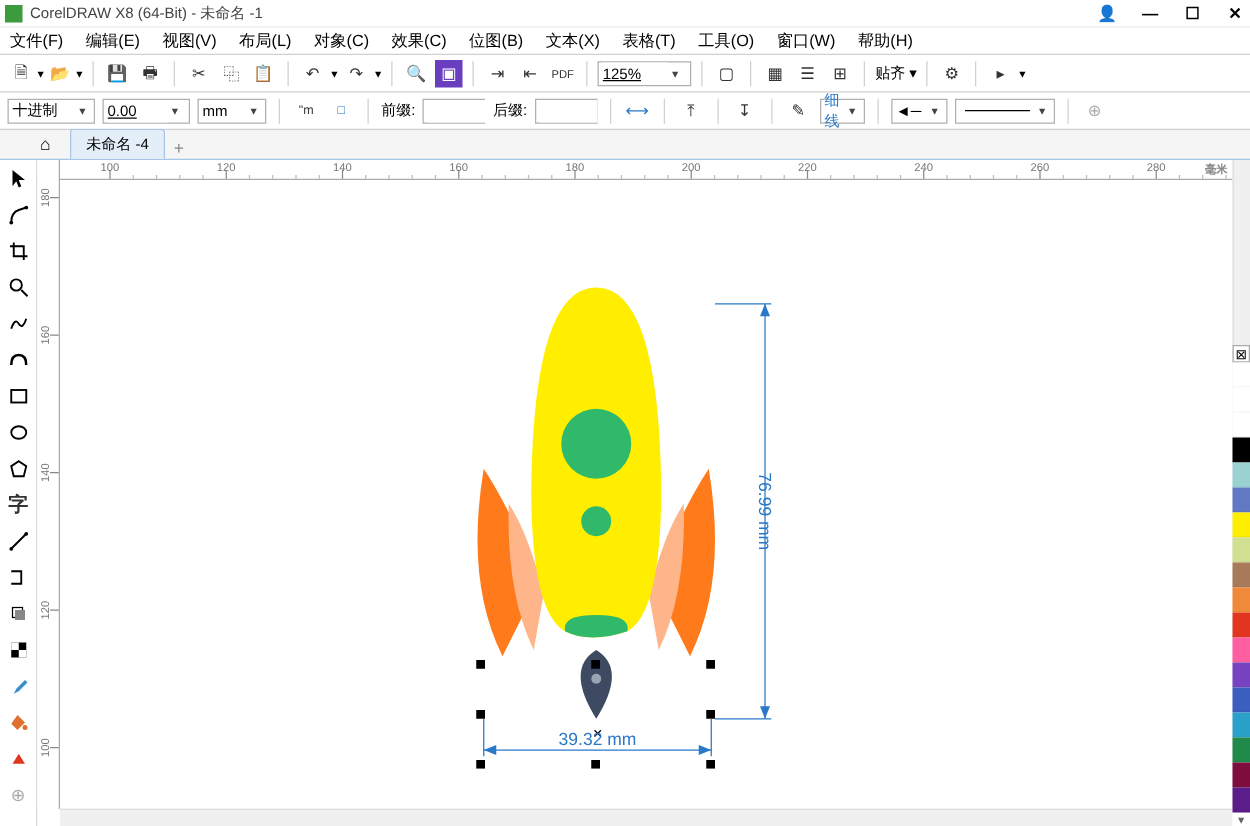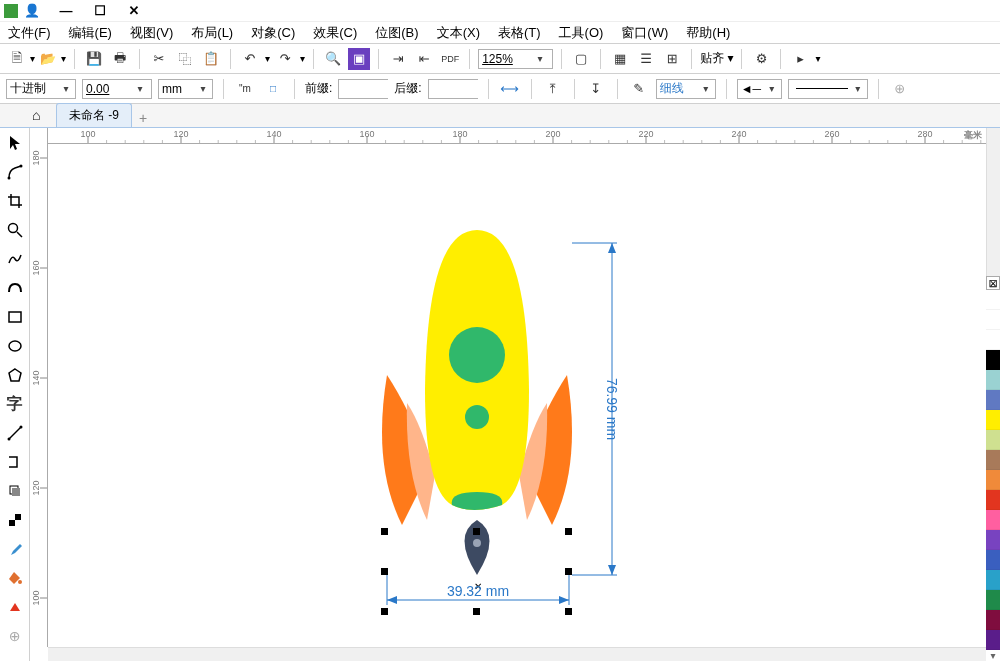--- a/index.html
+++ b/index.html
@@ -42,20 +42,21 @@
 .palette .sw { width: 14px; height: 20px; cursor: pointer; border-bottom:1px solid rgba(0,0,0,.05); }
 .palette .close { width: 14px; height: 14px; font-size: 11px; text-align: center; cursor: pointer; border:1px solid #aaa; }
 .tick { position:absolute; font-size:9px; color:#777; }
 .rlbl { font-size:9px; color:#888;font-weight:bold; }
 </style>
 </head>
 <body>
 
 <div class="titlebar">
   <div class="logo"></div>
+  <div class="title">CorelDRAW X8 (64-Bit) - 未命名 -1</div>
   <div class="winbtns">
     <div class="winbtn">👤</div>
     <div class="winbtn">—</div>
     <div class="winbtn">☐</div>
     <div class="winbtn">✕</div>
   </div>
 </div>
 
 <div class="menubar">
   <span>文件(F)</span>
@@ -144,40 +145,40 @@
       <input style="width: 46px;" value="">
     </div>
   <div class="sep"></div>
   <div class="tbtn" style="color:#2a78c8">⟷</div>
   <div class="sep"></div>
   <div class="tbtn">⤒</div>
   <div class="sep"></div>
   <div class="tbtn">↧</div>
   <div class="sep"></div>
   <div class="tbtn">✎</div>
-  <div class="combo" style="width:60px">
+  <div class="combo" style="width:36px">
     <span style="flex:1;color:#2a78c8">细线</span>
       <span class="arrow">▾</span>
   </div>
   <div class="sep"></div>
   <div class="combo" style="width:45px">
       <span style="flex:1">◄─</span>
       <span class="arrow">▾</span>
     </div>
   <div class="combo" style="width:80px">
       <span style="flex:1;border-top:1px solid #000;height:0;margin:0 4px"></span>
       <span class="arrow">▾</span>
     </div>
   <div class="sep"></div>
   <div class="tbtn" style="color:#aaa">⊕</div>
 </div>
 
 <div class="tabs">
   <div class="home">⌂</div>
-  <div class="tab">未命名 -9</div>
+  <div class="tab">未命名 -4</div>
   <div class="plus">+</div>
 </div>
 
 <div class="workarea">
   <div class="toolbox">
     <div class="tool">
         <svg viewBox="0 0 16 16">
           <path d="M3 1l0 13 3-4 2 5 2-1-2-5 5 0z" fill="#000"></path>
         </svg>
       </div>

